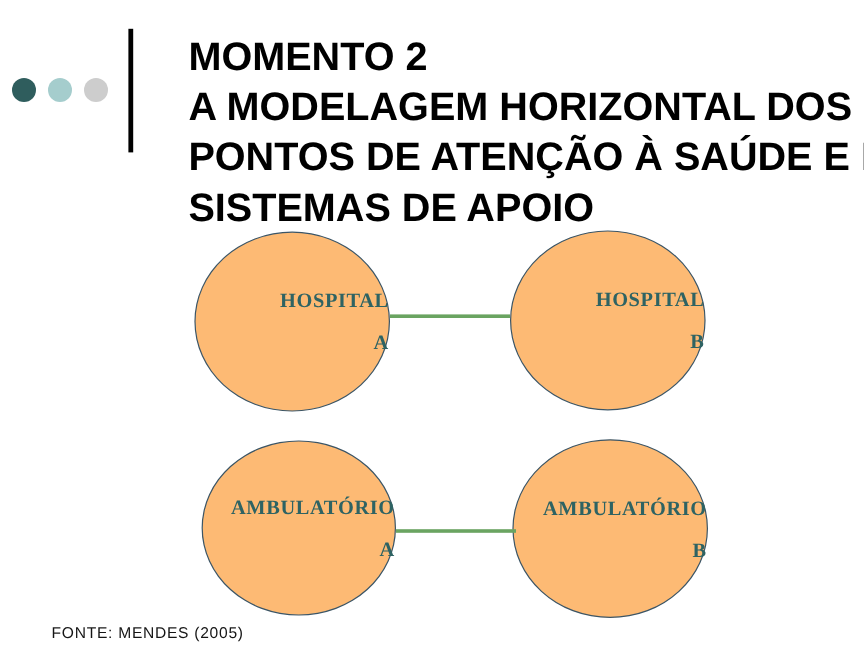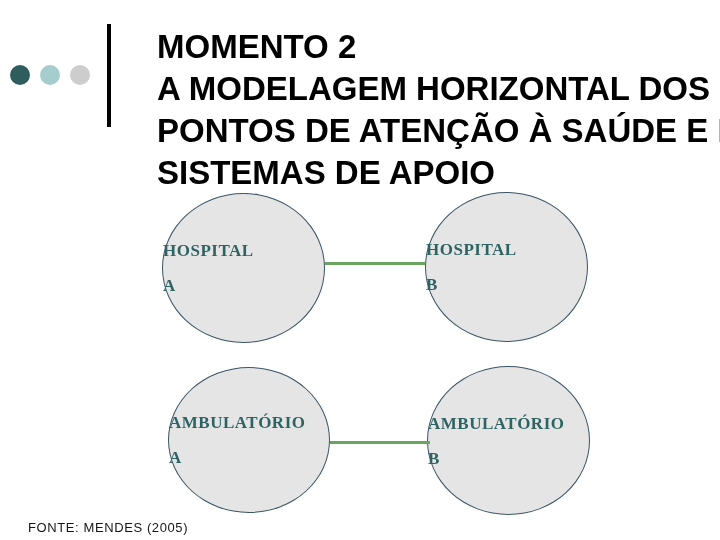--- a/index.html
+++ b/index.html
@@ -51,26 +51,26 @@
     font-weight: bold;
     color: #000000;
     letter-spacing: 0px;
   }
   .title .tline { white-space: nowrap; }
 
   
   .node {
     position: absolute;
     border-radius: 50%;
-    background: #e5e5e5;
+    background: #fdba74;
     border: 1px solid #3b5566;
     box-sizing: border-box;
     display: flex;
     flex-direction: column;
-    align-items: flex-start;
+    align-items: flex-end;
     justify-content: center;
     gap: 18px;
     text-align: center;
     font-family: "Liberation Serif", serif;
     font-weight: bold;
     font-size: 17px;
     line-height: 1;
     letter-spacing: 0.5px;
     color: #2e6363;
   }
@@ -84,21 +84,21 @@
     position: absolute;
     height: 3px;
     background: #6aa461;
   }
   .connector-top    { left: 325px; top: 262px; width: 100px; }
   .connector-bottom { left: 330px; top: 441px; width: 100px; }
 
   
   .footer {
     position: absolute;
-    left: 28px;
+    left: 43px;
     top: 520px;
     font-size: 13px;
     letter-spacing: 0.6px;
     color: #151515;
   }
 </style>
 </head>
 <body>
 
 <div>

